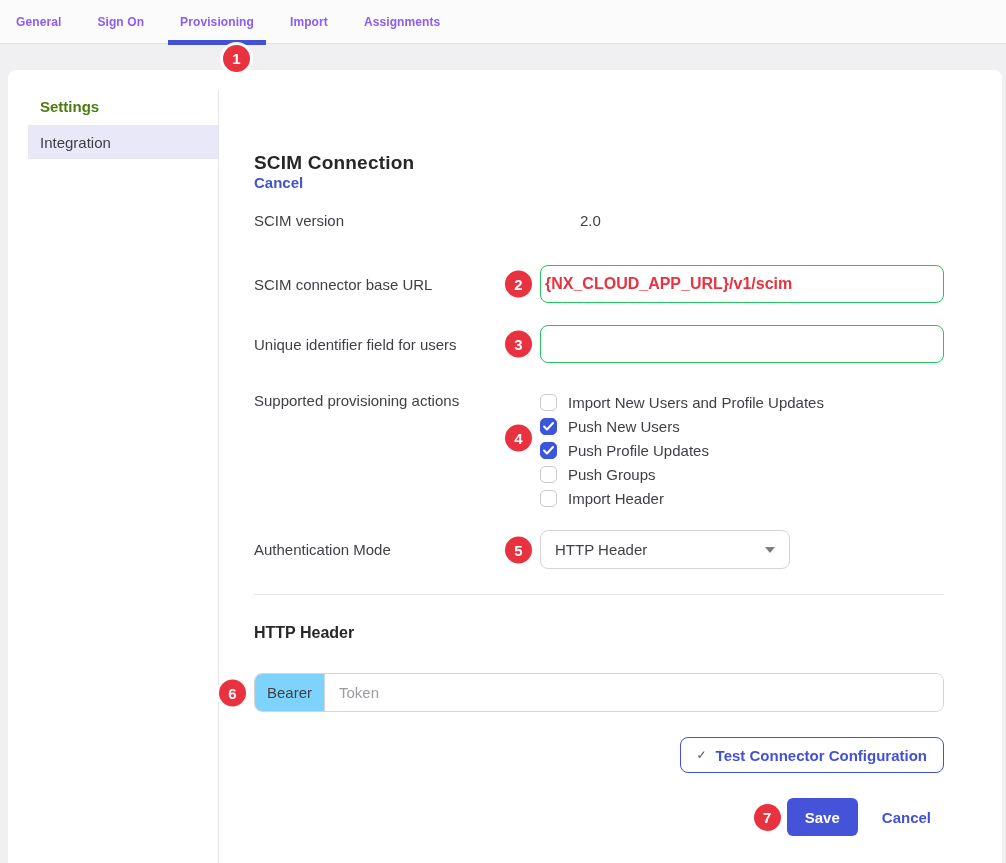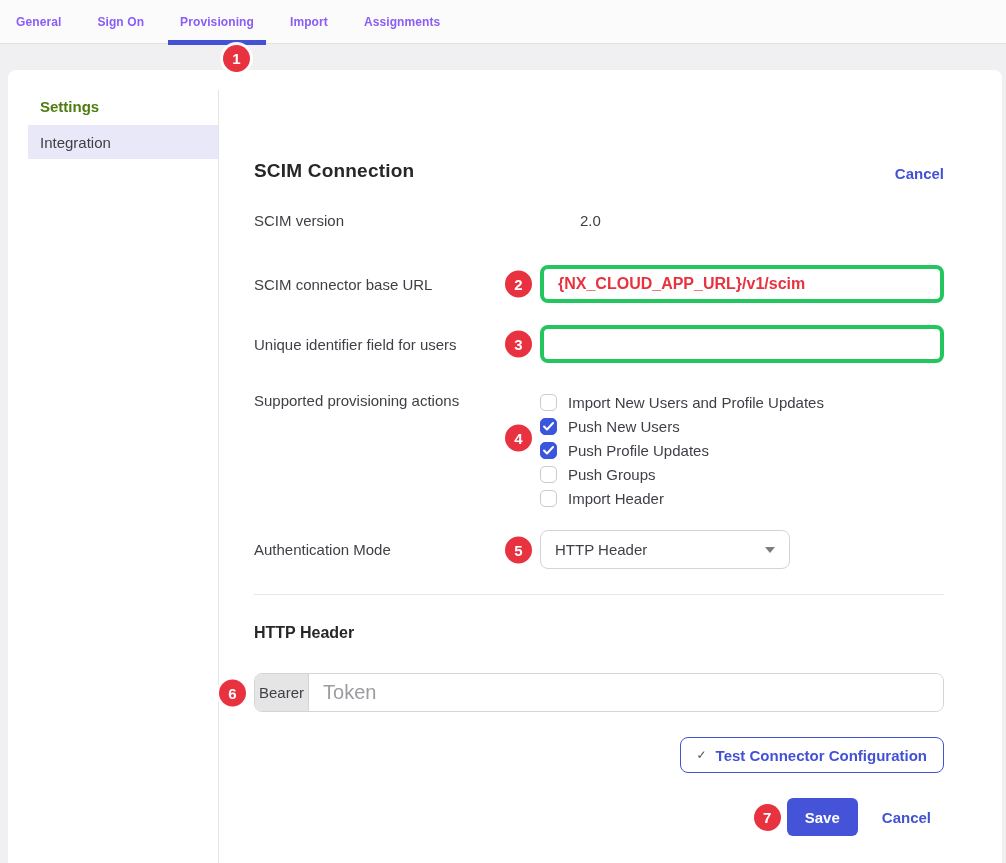--- a/index.html
+++ b/index.html
@@ -73,34 +73,34 @@
   }
   .sidebar-item.selected { background:#e9e8f8; }
 
   
   .main { position:absolute; left:246px; top:0; width:690px; height:100%; }
   .row { position:absolute; left:0; right:0; display:flex; }
   .row-label { width:286px; font-size:15px; color:#3f3f46; }
   .control { flex:1; position:relative; }
   .ctl-badge { position:absolute; left:-35px; top:50%; transform:translateY(-50%); }
 
-  .title-row { top:90px; align-items:flex-end; }
+  .title-row { top:82px; align-items:flex-start;flex-direction:column; }
   .page-title { font-size:19px; font-weight:700; color:#27272a; letter-spacing:.2px; flex:1; }
   .link { color:#4352d4; font-size:15px; font-weight:700; cursor:pointer; text-decoration:none; }
 
   .version-row { top:142px; align-items:flex-start; height:20px;gap:40px; }
   .static-value { font-size:15px; color:#3f3f46; }
 
   .baseurl-row { top:195px; align-items:center; height:38px; }
   .uniqueid-row { top:255px; align-items:center; height:38px; }
 
   .text-input {
     width:100%; height:38px;
-    border:4px solid #22c55e; border-radius:8px;
-    padding:0 14px;
+    border:1px solid #22c55e; border-radius:8px;
+    padding:0 4px;
     font-family:"Liberation Sans", sans-serif;
     font-size:15px; color:#3f3f46;
     outline:none; background:#fff;
   }
   .text-input.red-value { color:#e8323f; font-weight:700; font-size:16px; }
 
   .actions-row { top:320px; }
   .actions-row .row-label { padding-top:2px; }
   .action-item { display:flex; align-items:center; height:24px; cursor:pointer; }
   .cb {
@@ -137,31 +137,31 @@
   .section-title-row { top:554px; }
   .section-title { font-size:16px; font-weight:700; color:#27272a; }
 
   .authz-row { top:603px; align-items:center; height:39px; }
   .input-group {
     display:flex; width:100%; height:39px;
     border:1px solid #d4d4d8; border-radius:8px;
     overflow:hidden; background:#fff;
   }
   .input-prefix {
-    background:#e5e5e5;
+    background:#7dd3fc;
     border-right:1px solid #d4d4d8;
     display:flex; align-items:center;
-    padding:0 4px;
+    padding:0 12px;
     font-size:15px; color:#3f3f46;
   }
   .input-group .group-input {
     flex:1; border:none; outline:none;
     padding:0 14px;
     font-family:"Liberation Sans", sans-serif;
-    font-size:20px; color:#3f3f46;
+    font-size:15px; color:#3f3f46;
   }
   .input-group .group-input::placeholder { color:#9b9ba1; }
   .text-input::placeholder { color:#9b9ba1; }
 
   .test-row { top:667px; justify-content:flex-end; }
   .test-btn {
     height:36px;
     border:1px solid #4352d4; border-radius:8px;
     background:#fff;
     display:flex; align-items:center;

